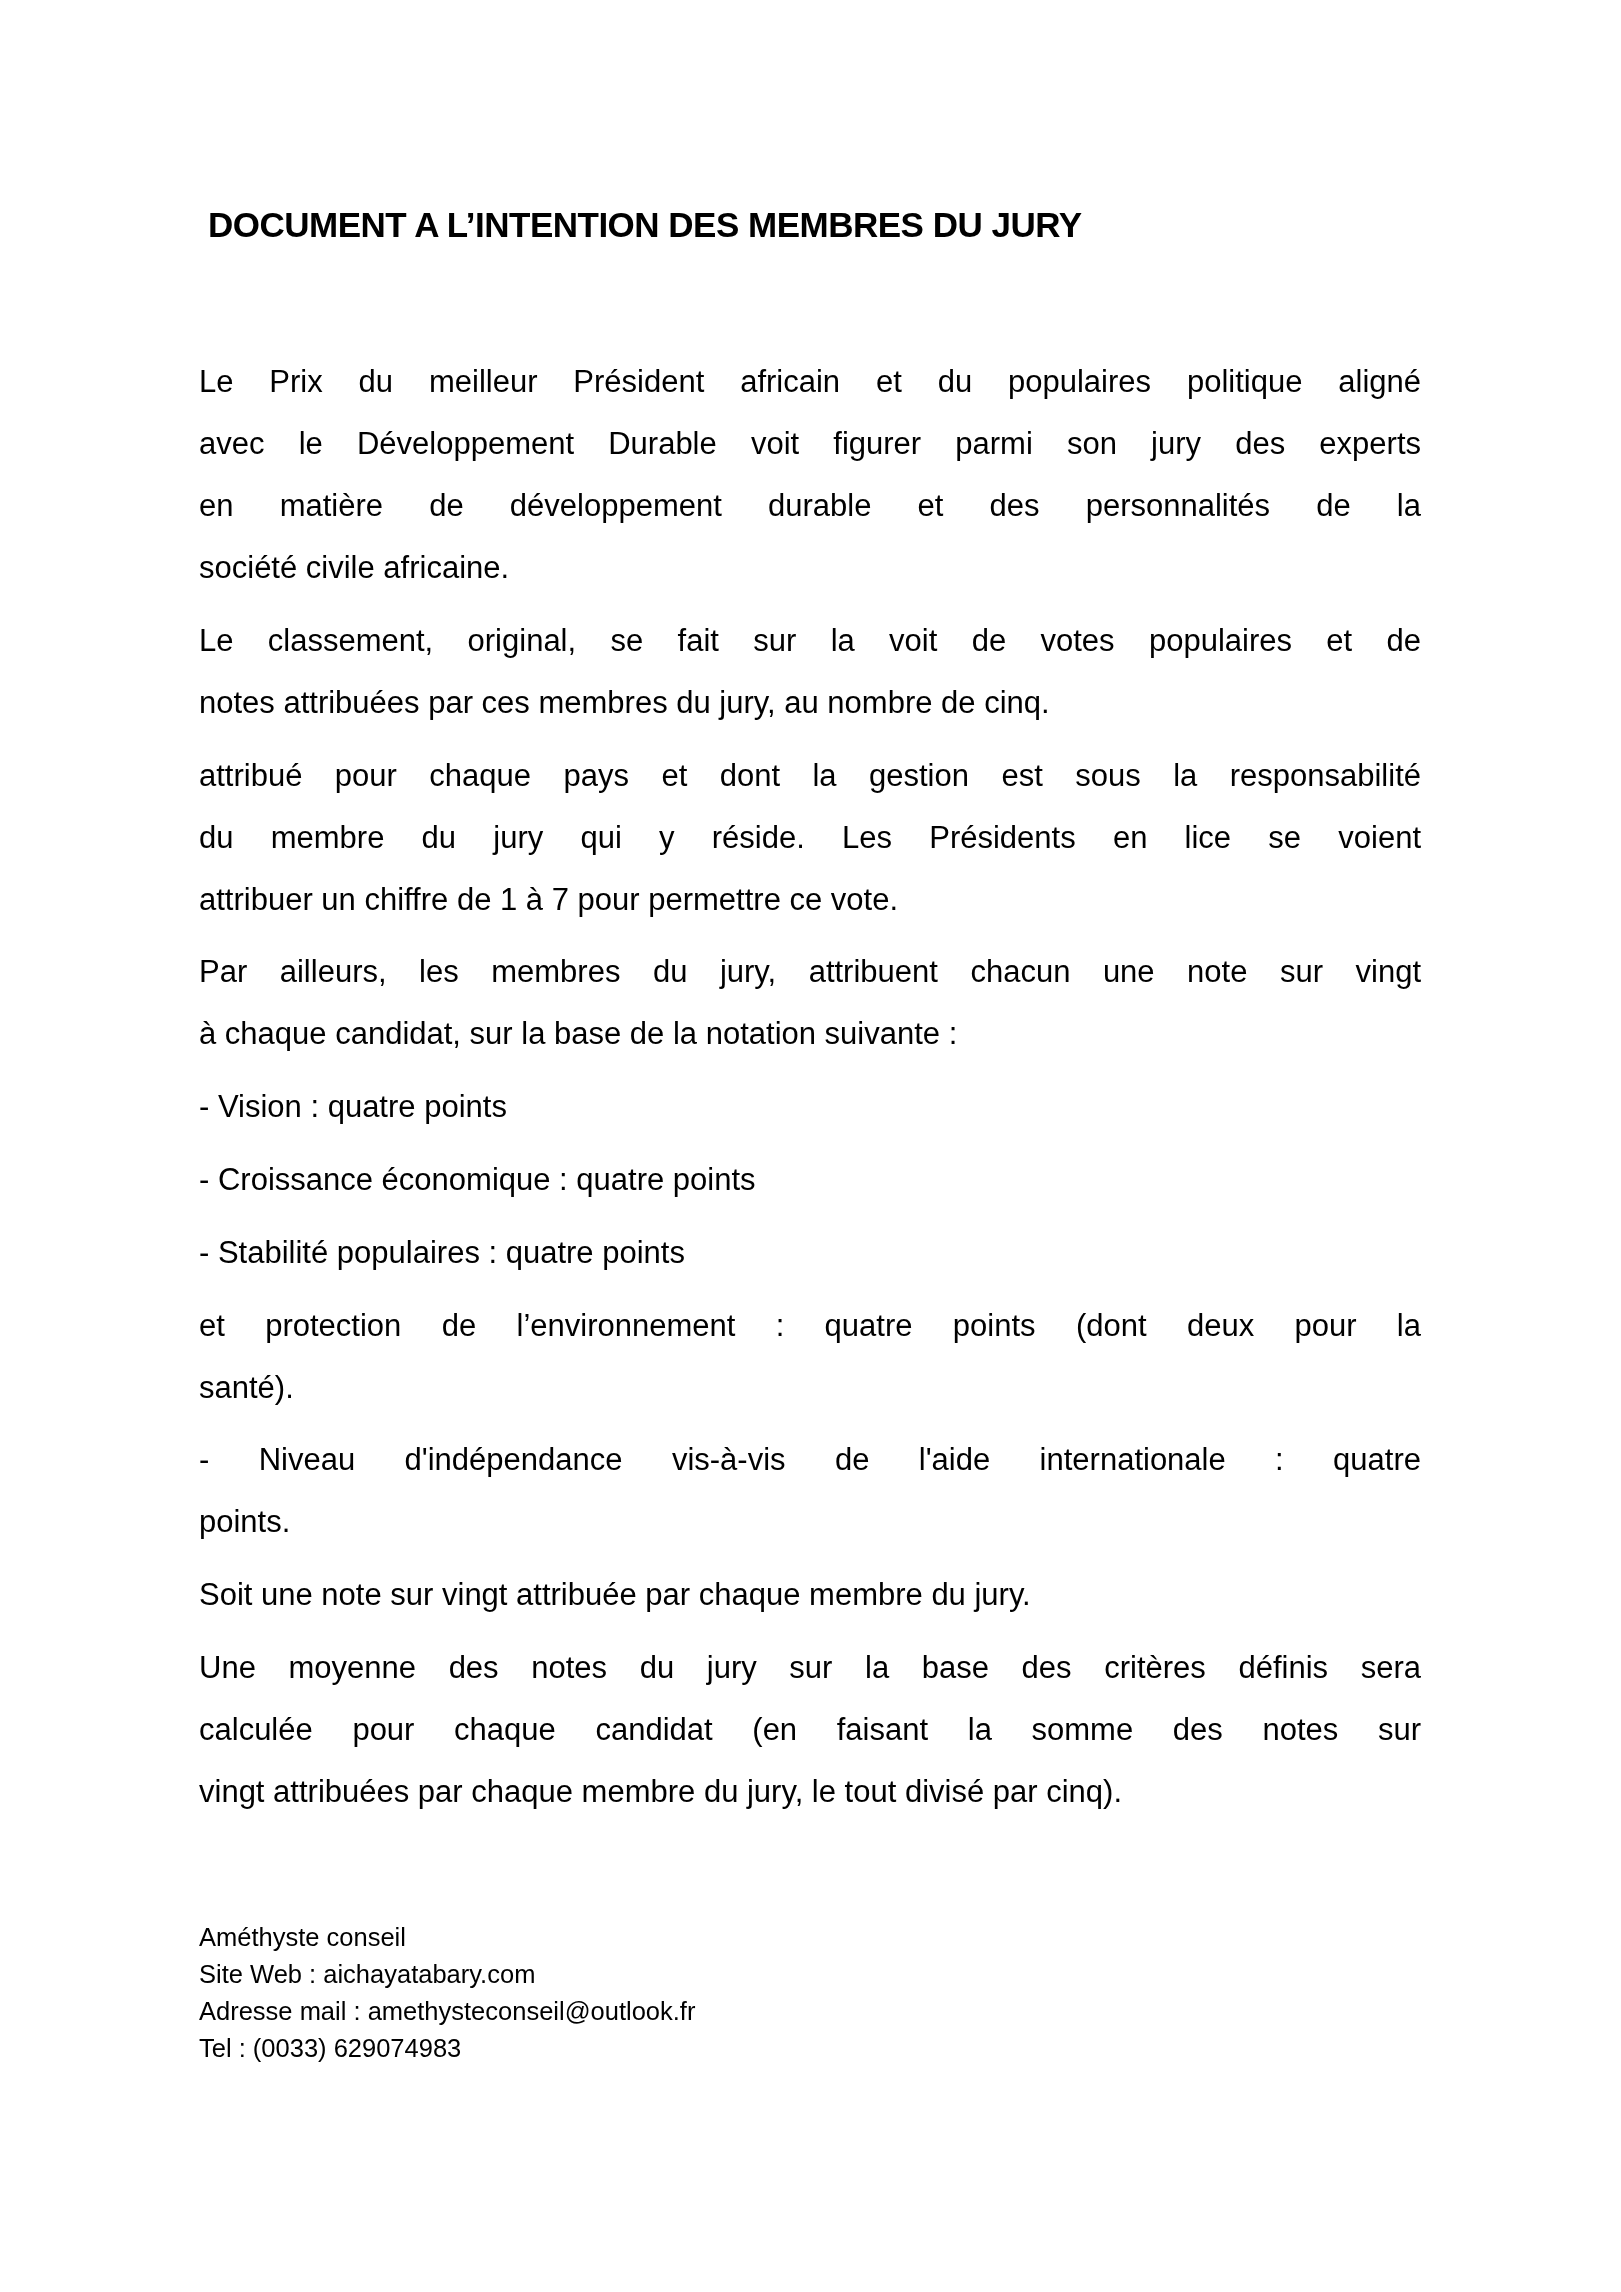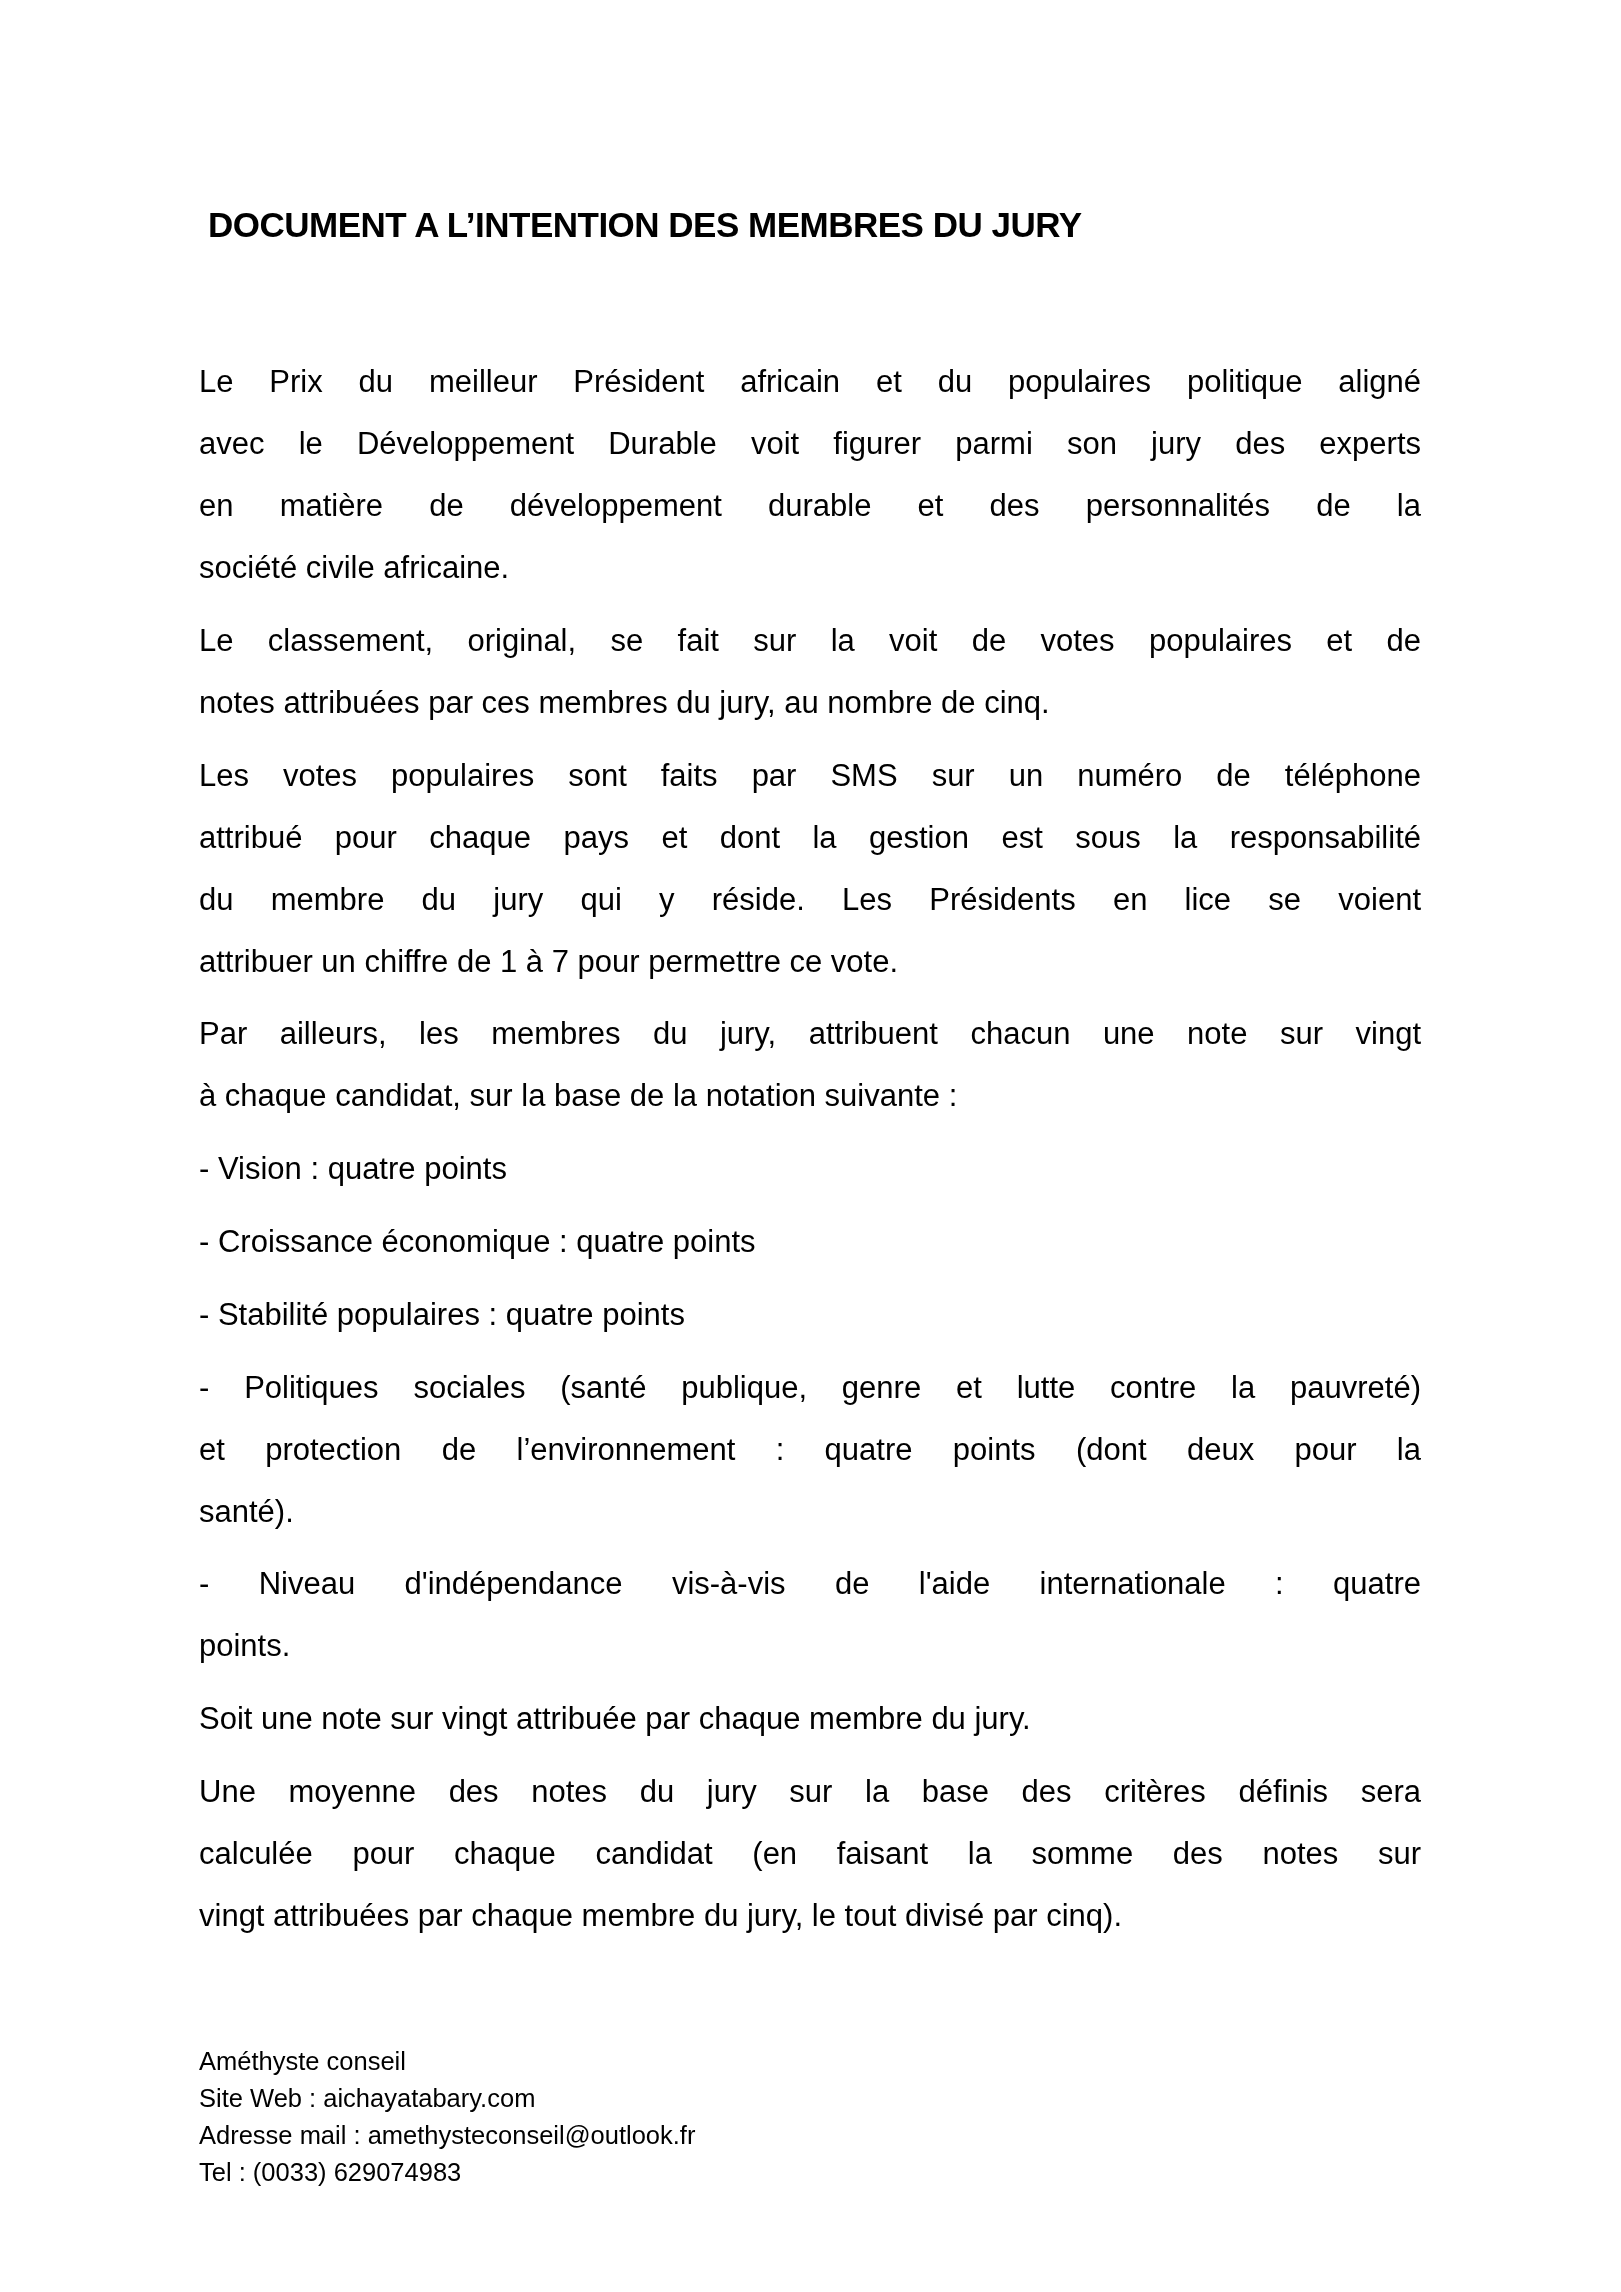--- a/index.html
+++ b/index.html
@@ -58,21 +58,20 @@
     <div class="ln j">en matière de développement durable et des personnalités de la</div>
     <div class="ln">société civile africaine.</div>
   </div>
 
   <div class="para">
     <div class="ln j">Le classement, original, se fait sur la voit de votes populaires et de</div>
     <div class="ln">notes attribuées par ces membres du jury, au nombre de cinq.</div>
   </div>
 
   <div class="para">
-    <div class="ln j">Les votes populaires sont faits par SMS sur un numéro de téléphone</div>
     <div class="ln j">attribué pour chaque pays et dont la gestion est sous la responsabilité</div>
     <div class="ln j">du membre du jury qui y réside. Les Présidents en lice se voient</div>
     <div class="ln">attribuer un chiffre de 1 à 7 pour permettre ce vote.</div>
   </div>
 
   <div class="para">
     <div class="ln j">Par ailleurs, les membres du jury, attribuent chacun une note sur vingt</div>
     <div class="ln">à chaque candidat, sur la base de la notation suivante :</div>
   </div>
 
@@ -82,21 +81,20 @@
 
   <div class="para">
     <div class="ln">- Croissance économique : quatre points</div>
   </div>
 
   <div class="para">
     <div class="ln">- Stabilité populaires : quatre points</div>
   </div>
 
   <div class="para">
-    <div class="ln j">- Politiques sociales (santé publique, genre et lutte contre la pauvreté)</div>
     <div class="ln j">et protection de l’environnement : quatre points (dont deux pour la</div>
     <div class="ln">santé).</div>
   </div>
 
   <div class="para">
     <div class="ln j">- Niveau d'indépendance vis-à-vis de l'aide internationale : quatre</div>
     <div class="ln">points.</div>
   </div>
 
   <div class="para">

